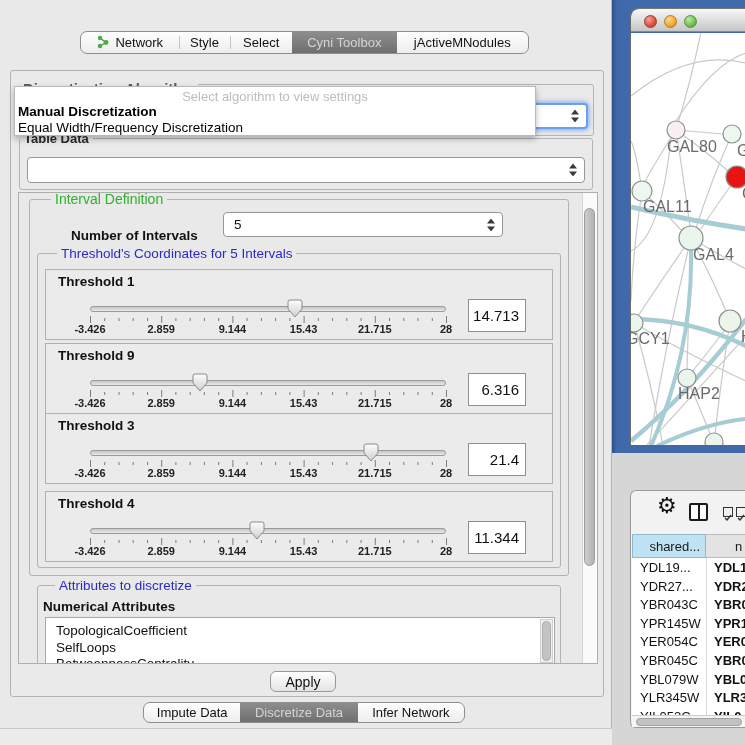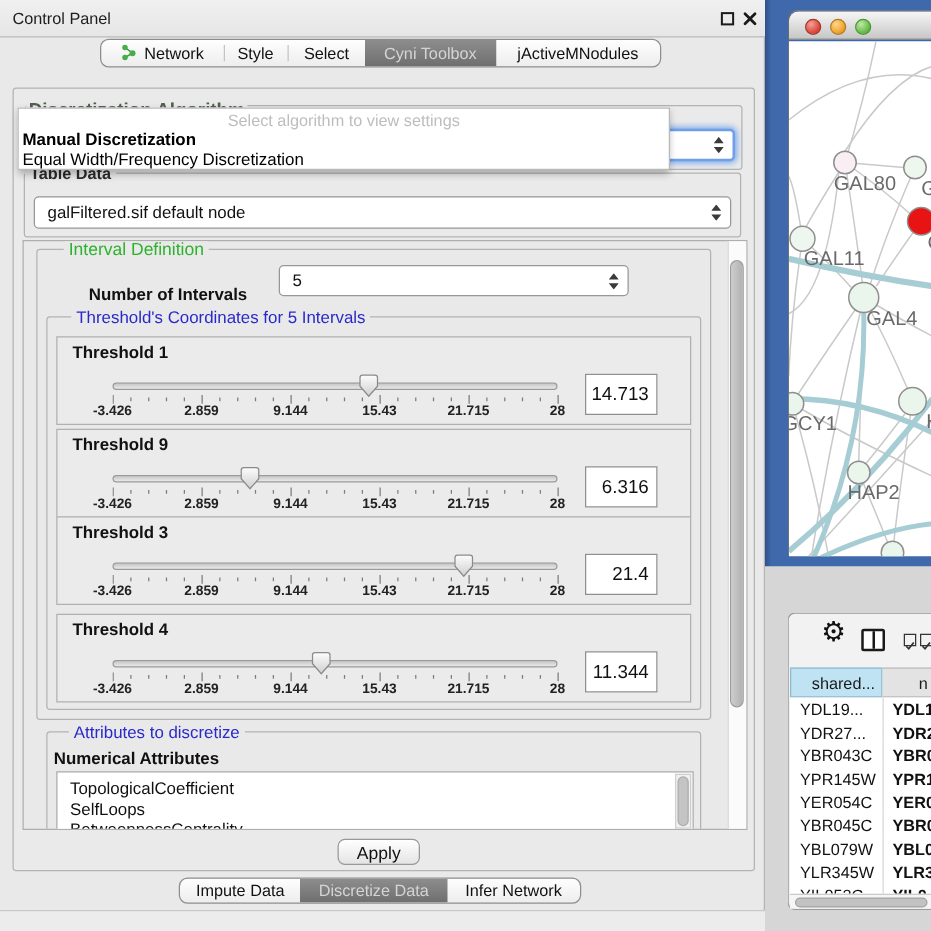--- a/index.html
+++ b/index.html
@@ -47,29 +47,20 @@
   .hdr-cell { position:absolute; top:0; height:24px; font-size:13px; color:#1a1a1a; line-height:23px; }
   .trow-c1 { position:absolute; left:8px; font-size:13px; color:#111; }
   .trow-c2 { position:absolute; left:82px; font-size:13px; color:#111;font-weight:bold; }
 </style>
 </head>
 <body>
 
 <div id="root">
 
   <div id="cp" class="abs">
-    <div id="cp-titlebar" class="abs">
-      <div id="cp-title" class="abs">Control Panel</div>
-      <svg class="abs win-ic" style="left:576px" viewBox="0 0 12 12">
-          <rect x="1.5" y="1.5" width="9" height="9" fill="none" stroke="#1a1a1a" stroke-width="1.6"></rect>
-        </svg>
-      <svg class="abs win-ic" style="left:594px" viewBox="0 0 12 12">
-          <path d="M2 2 L10 10 M10 2 L2 10" stroke="#1a1a1a" stroke-width="2.2" stroke-linecap="round"></path>
-        </svg>
-    </div>
 
     <div id="top-tabs" class="abs tabstrip" style="left:80px;top:31px;width:449px;height:23px">
         <div class="tab" style="width: 98px;">
           <svg width="14" height="15" viewBox="0 0 14 15" style="margin-right:5px">
             <path d="M4 3 L10 7.5 M4 11 L10 7.5" stroke="#3a9c3a" stroke-width="1.2" fill="none"></path>
             <circle cx="4" cy="3" r="2.2" fill="#48ad48"></circle>
             <circle cx="4" cy="11" r="2.2" fill="#48ad48"></circle>
             <circle cx="10" cy="7.5" r="2.4" fill="#48ad48"></circle>
           </svg>
           <span>Network</span>
@@ -102,21 +93,20 @@
       <div id="popup-hint" class="abs">Select algorithm to view settings</div>
       <div id="popup-items">
           <div class="popup-item abs" style="top: 17px; font-weight: bold;">Manual Discretization</div>
           <div class="popup-item abs" style="top: 33px;">Equal Width/Frequency Discretization</div>
         </div>
     </div>
 
     <div class="abs group" style="left:19px;top:138px;width:574px;height:52px"></div>
     <div class="gtitle" style="left:20px;top:131px;font-weight:bold;color:#2b2b2b;font-size:13px">Table Data</div>
     <div class="abs combo" style="left:27px;top:157px;width:558px;height:26px">
-      <span class="val">galFiltered.sif default node</span>
       <svg class="arrows" width="8" height="13" viewBox="0 0 8 13">
           <path d="M0 5 L8 5 L4 0 Z M0 8 L8 8 L4 13 Z" fill="#3b3b3b"></path>
         </svg>
     </div>
 
     <div id="viewport" class="abs">
       <div class="abs group" style="left:10px;top:6px;width:540px;height:377px"></div>
       <div class="gtitle" style="left:32px;top:-1px;color:#2db22d;font-size:14px">Interval Definition</div>
 
       <div class="abs" style="left:52px;top:35px;font-size:13.5px;font-weight:bold;color:#111">Number of Intervals</div>

